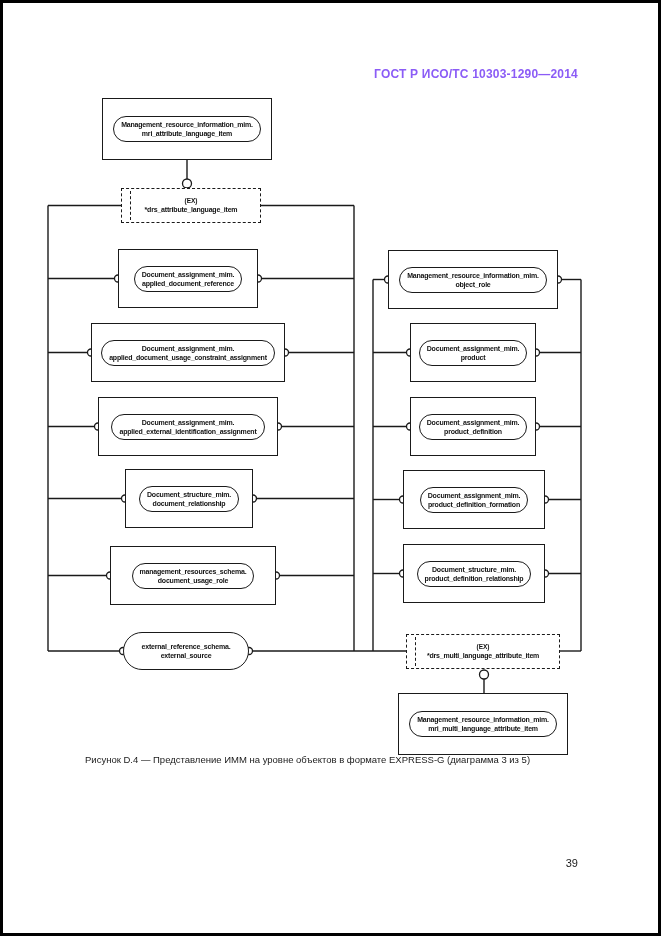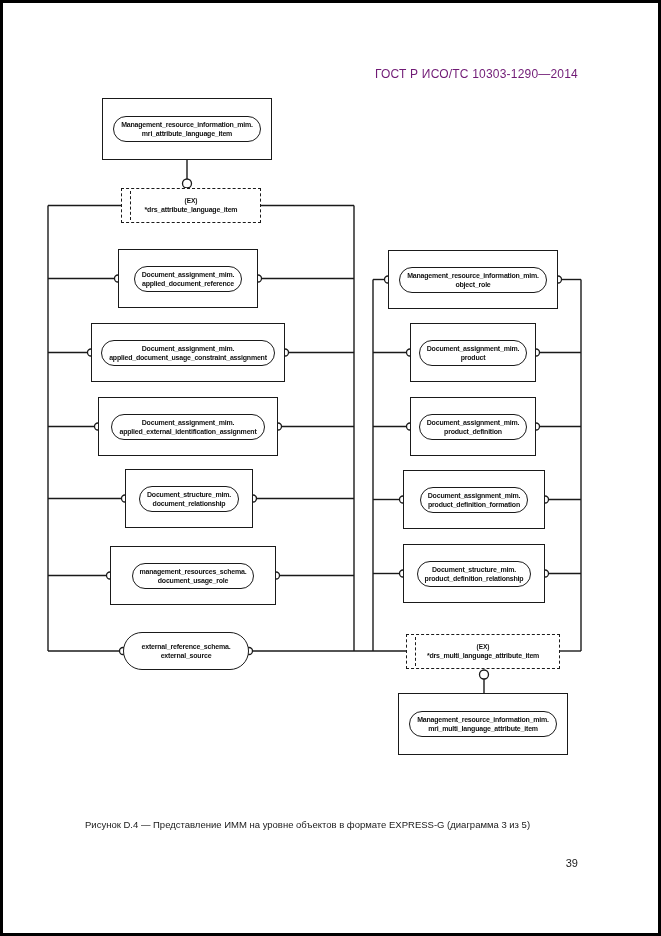--- a/index.html
+++ b/index.html
@@ -4,21 +4,21 @@
 <style>
   html,body{margin:0;padding:0;background:#e8e8e8;}
   .page{
     position:relative;width:661px;height:936px;background:#fff;
     box-sizing:border-box;border:3px solid #000;
     font-family:"Liberation Sans","DejaVu Sans",sans-serif;color:#111;
     overflow:hidden;
   }
   .header-title{
     position:absolute;top:64px;right:80px;
-    font-size:12px;font-weight:normal;letter-spacing:.2px;color:#701a75;
+    font-size:12px;font-weight:bold;letter-spacing:.2px;color:#8b5cf6;
   }
   .diagram{position:absolute;left:0;top:0;width:661px;height:936px;}
   .wires{position:absolute;left:0;top:0;}
   .node{position:absolute;box-sizing:border-box;}
   .rect-node{
     border:1.6px solid #1a1a1a;background:#fff;
     display:flex;align-items:center;justify-content:center;
   }
   .stadium{
     border:1.8px solid #1a1a1a;border-radius:16px;background:#fff;
@@ -38,21 +38,21 @@
     border:1.5px dashed #1a1a1a;
     display:flex;flex-direction:column;align-items:center;justify-content:center;
   }
   .ex-divider{
     position:absolute;left:8px;top:2px;bottom:2px;width:0;
     border-left:1.5px dashed #1a1a1a;
   }
   .ex-tag{font-size:6.5px;font-weight:bold;line-height:8px;color:#111;}
   .ex-label{font-size:7px;font-weight:bold;line-height:9px;letter-spacing:-.2px;white-space:nowrap;color:#111;}
   .caption{
-    position:absolute;left:82px;top:816px;width:520px;
+    position:absolute;left:82px;top:751px;width:520px;
     font-size:9.5px;line-height:12px;color:#1a1a1a;
   }
   .page-number{
     position:absolute;top:842px;right:80px;
     font-size:11px;color:#1a1a1a;margin-top:12px;
   }
 </style>
 </head>
 <body>
 

